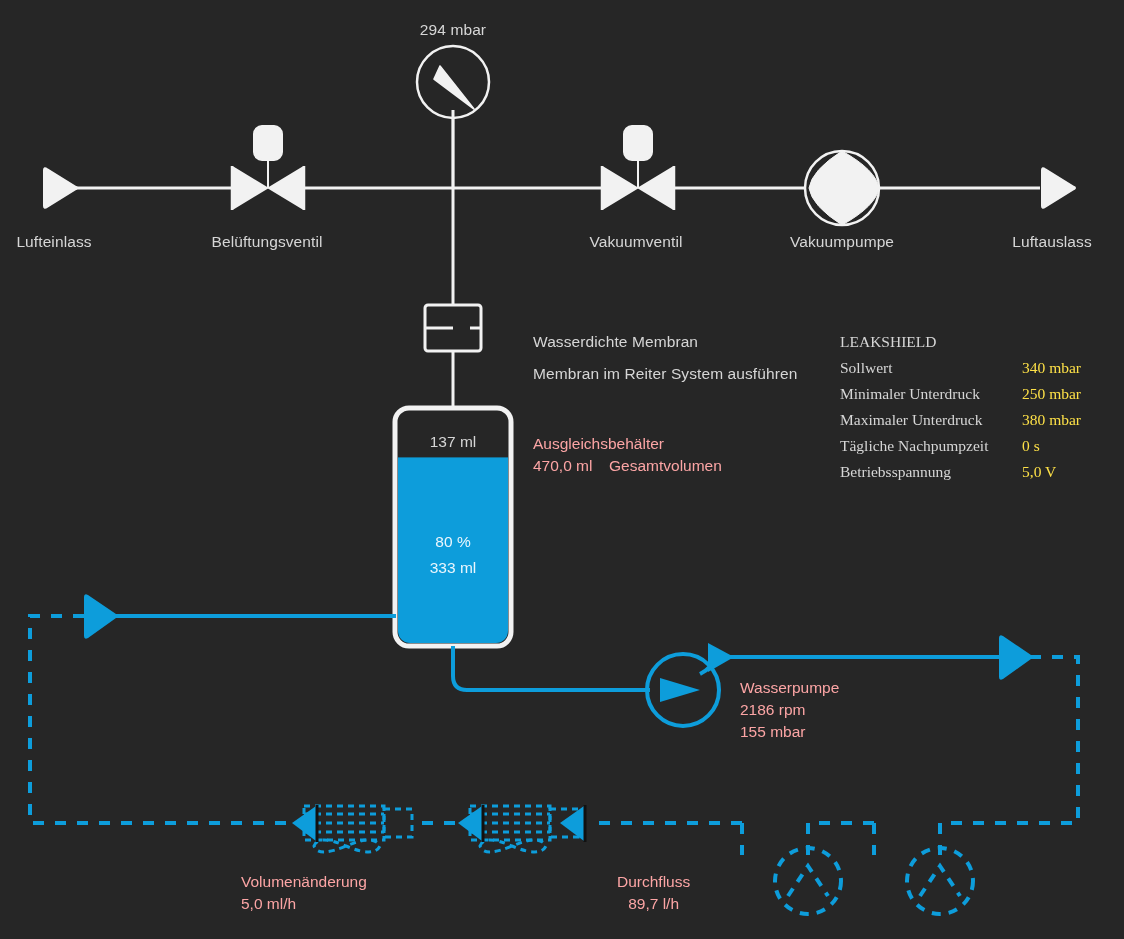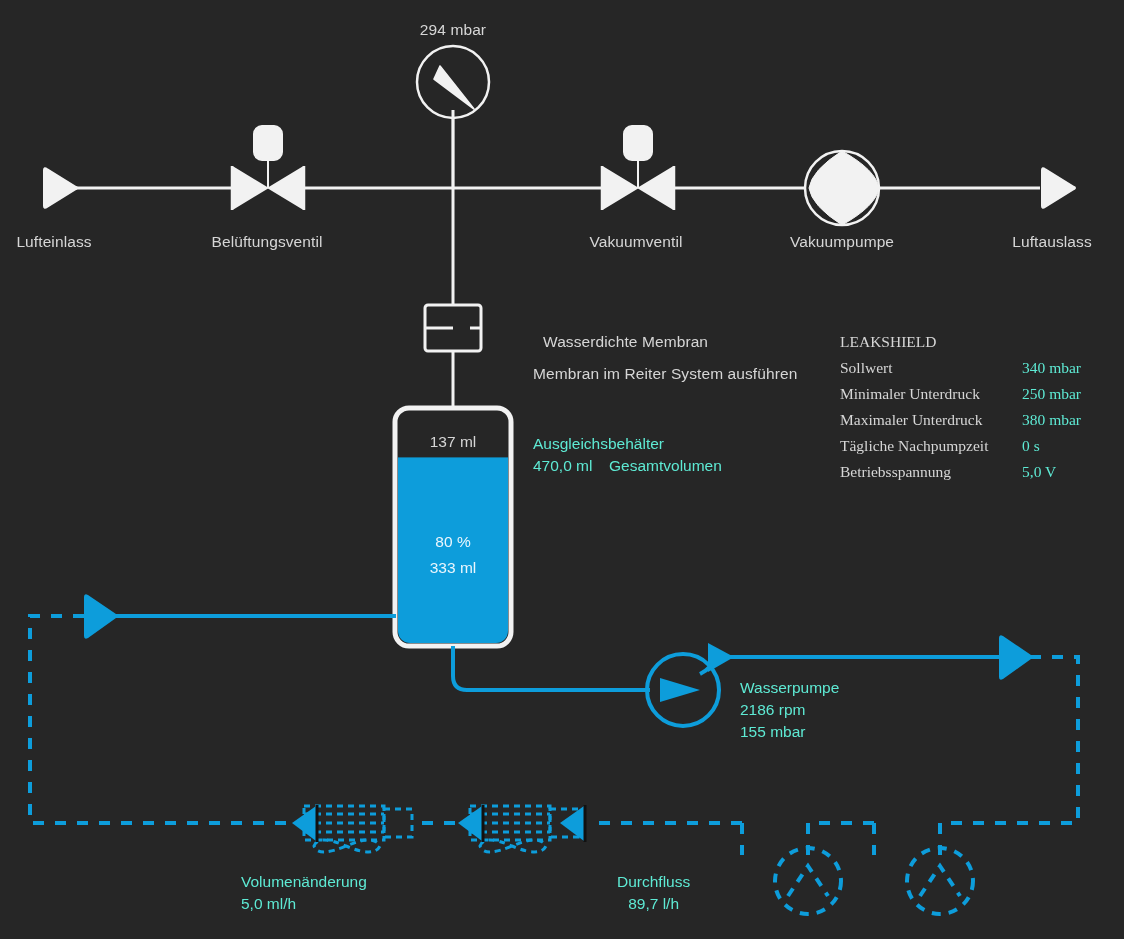--- a/index.html
+++ b/index.html
@@ -63,30 +63,30 @@
   .panel .k {
     position: absolute;
     left: 0;
     top: 0;
     color: #d6d6d6;
   }
   .panel .v {
     position: absolute;
     left: 182px;
     top: 0;
-    color: #5eead4;
+    color: #fde047;
   }
   .panel .title {
     color: #d6d6d6;
     height: 26px;
   }
   .infoblock {
     position: absolute;
     font-size: 15.5px;
-    color: #5eead4;
+    color: #fca5a5;
     white-space: nowrap;
     line-height: 22px;
   }
   .infoblock .ln { height: 22px; }
   .twocol {
     position: relative;
     height: 22px;
   }
   .twocol .a { position: absolute; left: 0; top: 0; }
   .twocol .b { position: absolute; left: 76px; top: 0; }
@@ -229,21 +229,21 @@
   </svg>
 
   <div class="lbl center" style="left:453px; top:21px;">294 mbar</div>
 
   <div class="lbl center" style="left:54px; top:233px;">Lufteinlass</div>
   <div class="lbl center" style="left:267px; top:233px;">Belüftungsventil</div>
   <div class="lbl center" style="left:636px; top:233px;">Vakuumventil</div>
   <div class="lbl center" style="left:842px; top:233px;">Vakuumpumpe</div>
   <div class="lbl center" style="left:1052px; top:233px;">Luftauslass</div>
 
-  <div class="lbl" style="left:533px; top:333px;margin-left:10px;">Wasserdichte Membran</div>
+  <div class="lbl" style="left:533px; top:333px;">Wasserdichte Membran</div>
   <div class="lbl" style="left:533px; top:365px;">Membran im Reiter System ausführen</div>
 
   <div class="tankval dark" style="left:453px; top:433px;">137 ml</div>
   <div class="tankval onfill" style="left:453px; top:533px;">80 %</div>
   <div class="tankval onfill" style="left:453px; top:559px;">333 ml</div>
 
   <div class="infoblock" style="left:533px; top:433px;">
     <div class="ln">Ausgleichsbehälter</div>
     <div class="twocol">
       <span class="a">470,0 ml</span>

